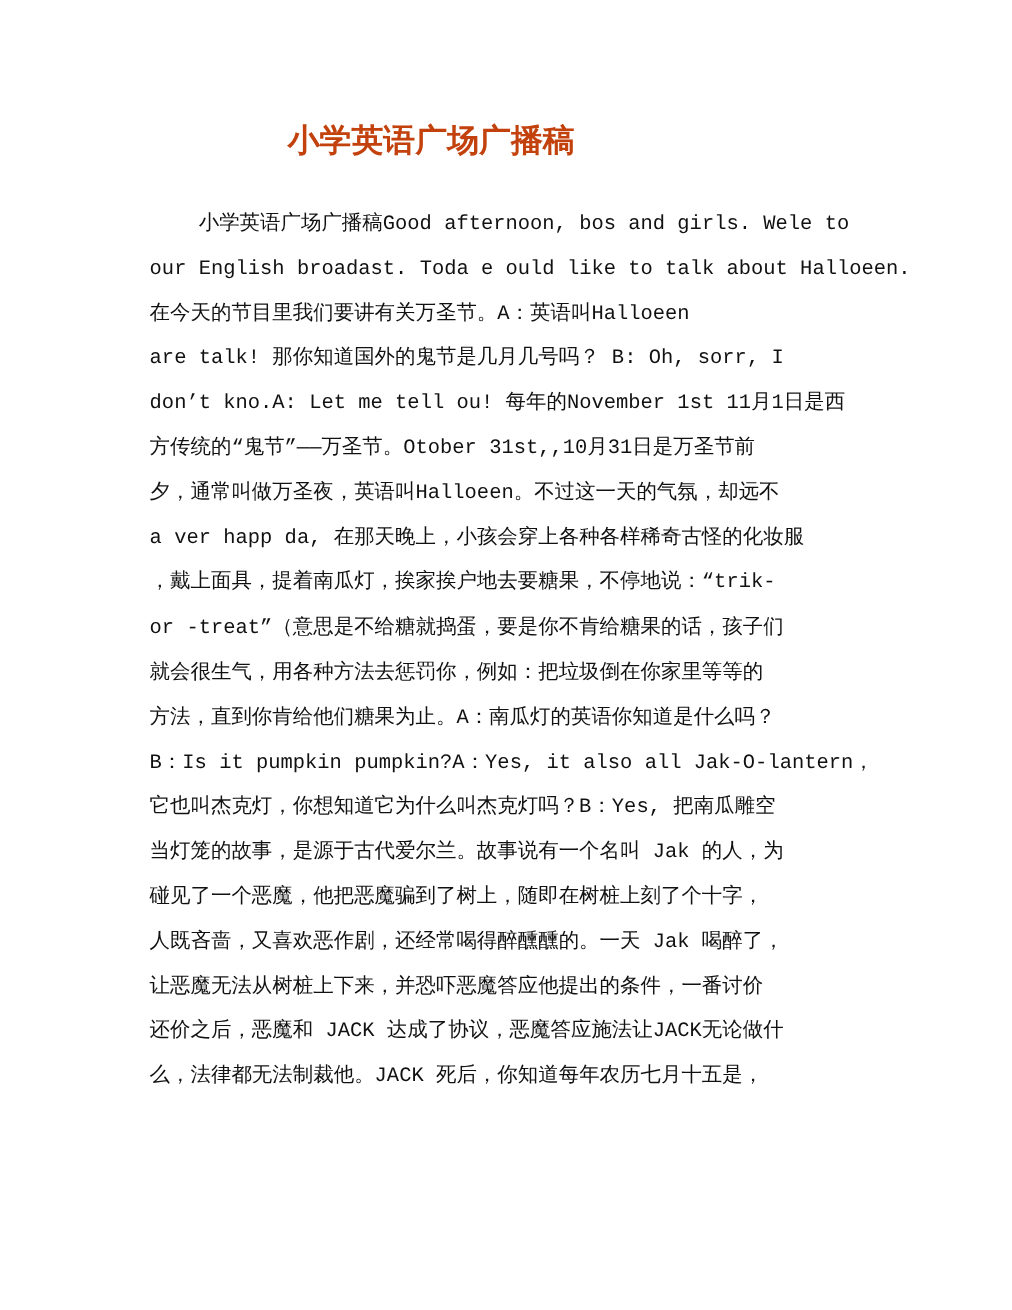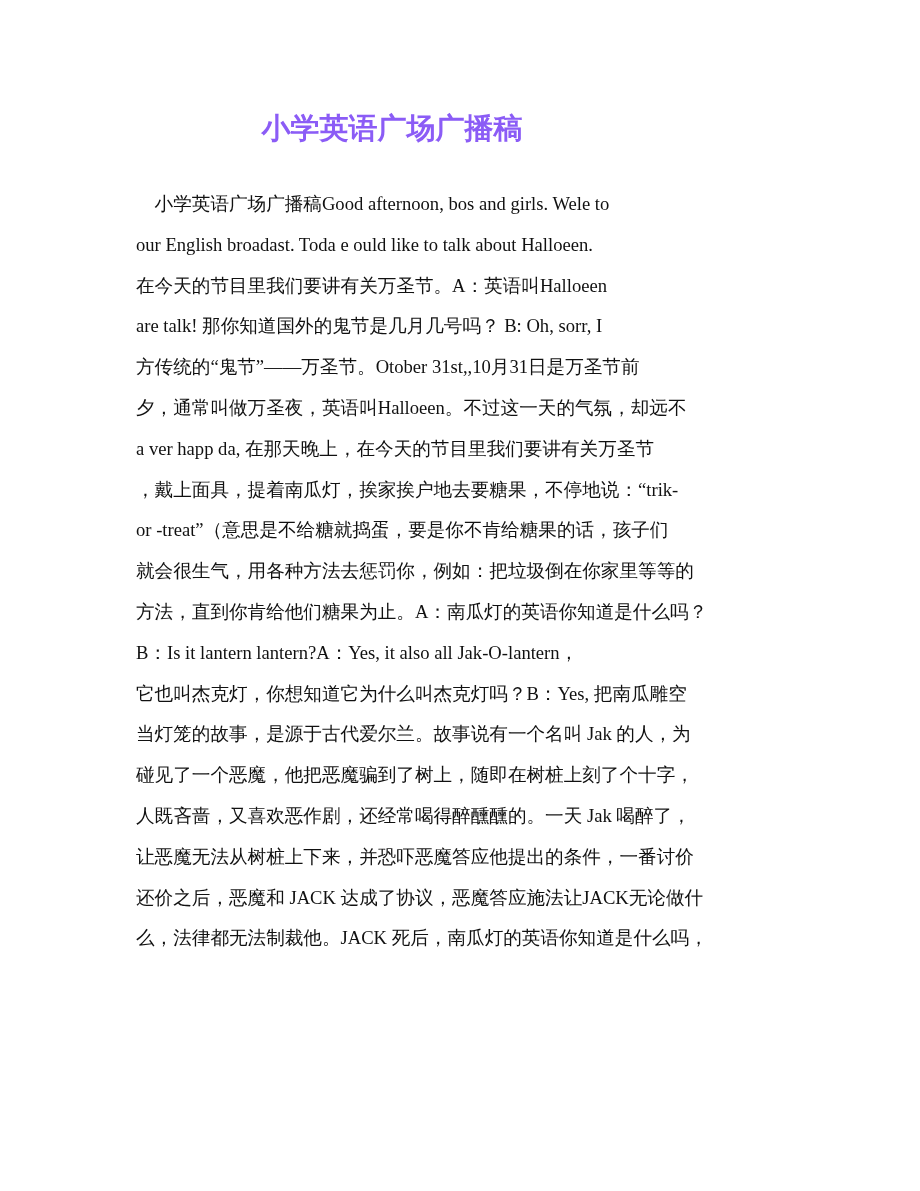--- a/index.html
+++ b/index.html
@@ -1,49 +1,50 @@
 <!DOCTYPE html>
 <html><head>
   <meta charset="utf-8">
   <style>
     html, body { margin: 0; padding: 0; background: #ffffff; }
     body { width: 920px; height: 1191px; position: relative; overflow: hidden; }
     .page { position: absolute; left: 0; top: 0; width: 920px; height: 1191px; background: #fff; }
     .title {
       position: absolute; left: 0; top: 108px; width: 784px; text-align: center;
       font-family: Liberation Serif, serif;
-      font-size: 29px; font-weight: bold; color: #8b5cf6; letter-spacing: 0px;
+      font-size: 29px; font-weight: bold; color: #c2410c; letter-spacing: 0px;
       line-height: 40px;
     }
     .body-text {
       position: absolute; left: 136px; top: 184px; width: 650px;
-      font-family: Liberation Serif, serif;
+      font-family: Liberation Mono, monospace;
       font-size: 18.6px; color: #111; line-height: 40.8px;
     }
     .line { display: block; white-space: pre; height: 40.8px; overflow: visible; }
   </style>
 </head>
 <body>
 
 <div class="page">
   <div class="title">小学英语广场广播稿</div>
   <div class="body-text">
     <span class="line">    小学英语广场广播稿Good afternoon, bos and girls. Wele to</span>
     <span class="line">our English broadast. Toda e ould like to talk about Halloeen.</span>
     <span class="line">在今天的节目里我们要讲有关万圣节。A：英语叫Halloeen</span>
     <span class="line">are talk! 那你知道国外的鬼节是几月几号吗？ B: Oh, sorr, I</span>
+    <span class="line">don’t kno.A: Let me tell ou! 每年的November 1st 11月1日是西</span>
     <span class="line">方传统的“鬼节”——万圣节。Otober 31st,,10月31日是万圣节前</span>
     <span class="line">夕，通常叫做万圣夜，英语叫Halloeen。不过这一天的气氛，却远不</span>
-    <span class="line">a ver happ da, 在那天晚上，在今天的节目里我们要讲有关万圣节</span>
+    <span class="line">a ver happ da, 在那天晚上，小孩会穿上各种各样稀奇古怪的化妆服</span>
     <span class="line">，戴上面具，提着南瓜灯，挨家挨户地去要糖果，不停地说：“trik-</span>
     <span class="line">or -treat”（意思是不给糖就捣蛋，要是你不肯给糖果的话，孩子们</span>
     <span class="line">就会很生气，用各种方法去惩罚你，例如：把垃圾倒在你家里等等的</span>
     <span class="line">方法，直到你肯给他们糖果为止。A：南瓜灯的英语你知道是什么吗？</span>
-    <span class="line">B：Is it lantern lantern?A：Yes, it also all Jak-O-lantern，</span>
+    <span class="line">B：Is it pumpkin pumpkin?A：Yes, it also all Jak-O-lantern，</span>
     <span class="line">它也叫杰克灯，你想知道它为什么叫杰克灯吗？B：Yes, 把南瓜雕空</span>
     <span class="line">当灯笼的故事，是源于古代爱尔兰。故事说有一个名叫 Jak 的人，为</span>
     <span class="line">碰见了一个恶魔，他把恶魔骗到了树上，随即在树桩上刻了个十字，</span>
     <span class="line">人既吝啬，又喜欢恶作剧，还经常喝得醉醺醺的。一天 Jak 喝醉了，</span>
     <span class="line">让恶魔无法从树桩上下来，并恐吓恶魔答应他提出的条件，一番讨价</span>
     <span class="line">还价之后，恶魔和 JACK 达成了协议，恶魔答应施法让JACK无论做什</span>
-    <span class="line">么，法律都无法制裁他。JACK 死后，南瓜灯的英语你知道是什么吗，</span>
+    <span class="line">么，法律都无法制裁他。JACK 死后，你知道每年农历七月十五是，</span>
   </div>
 </div>
 
 </body></html>

